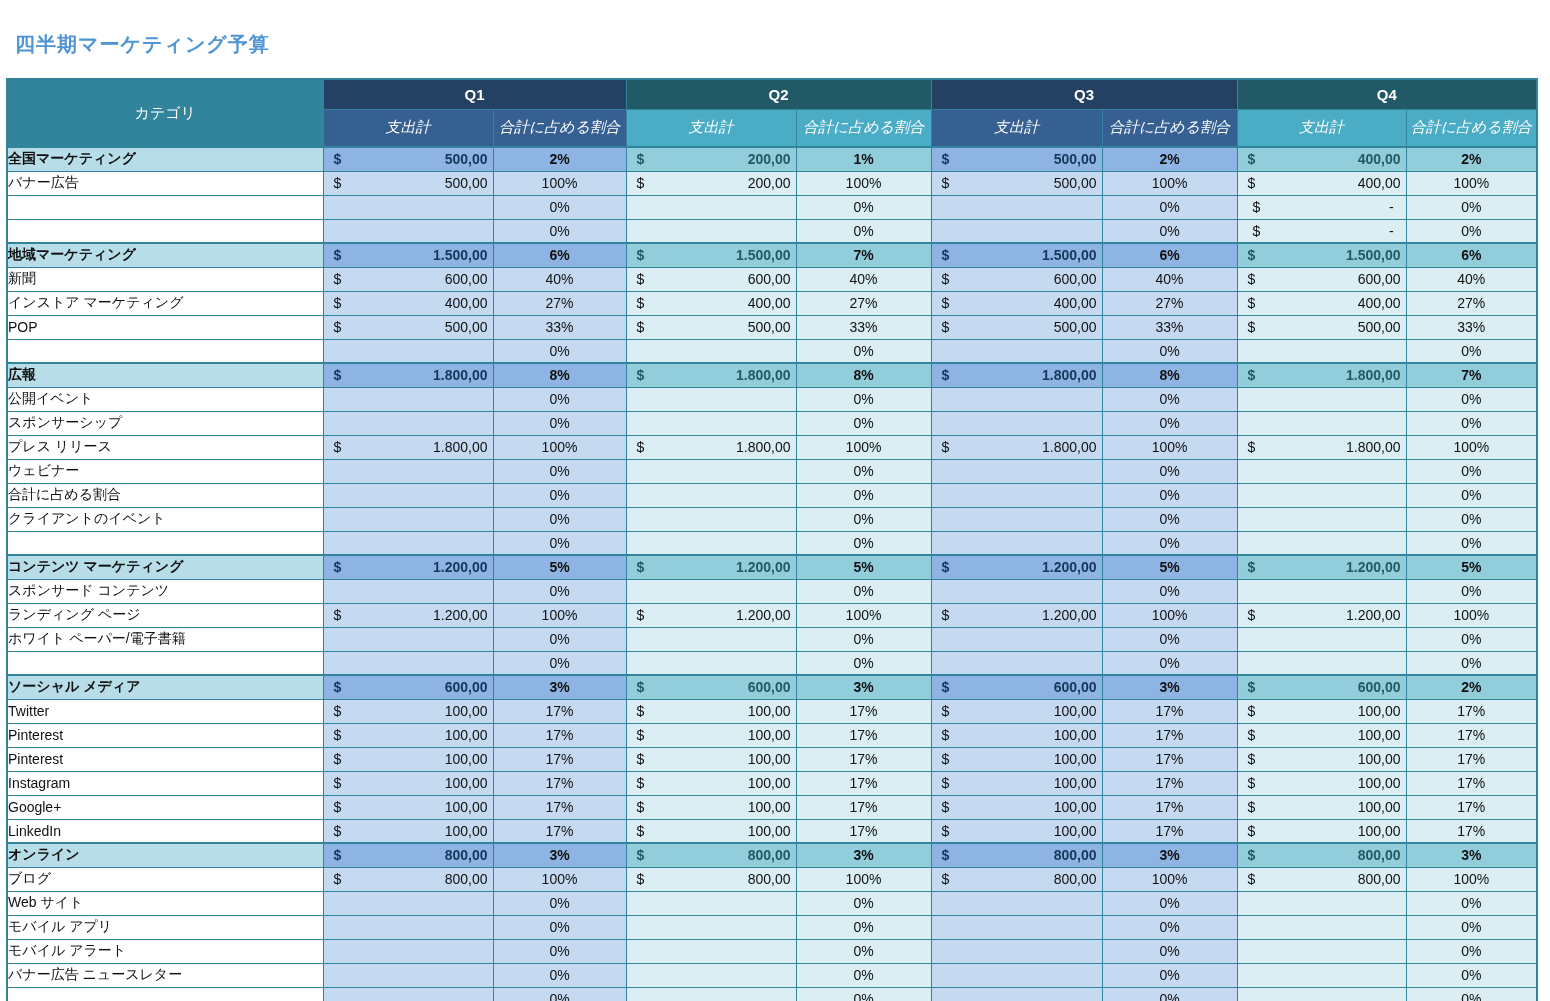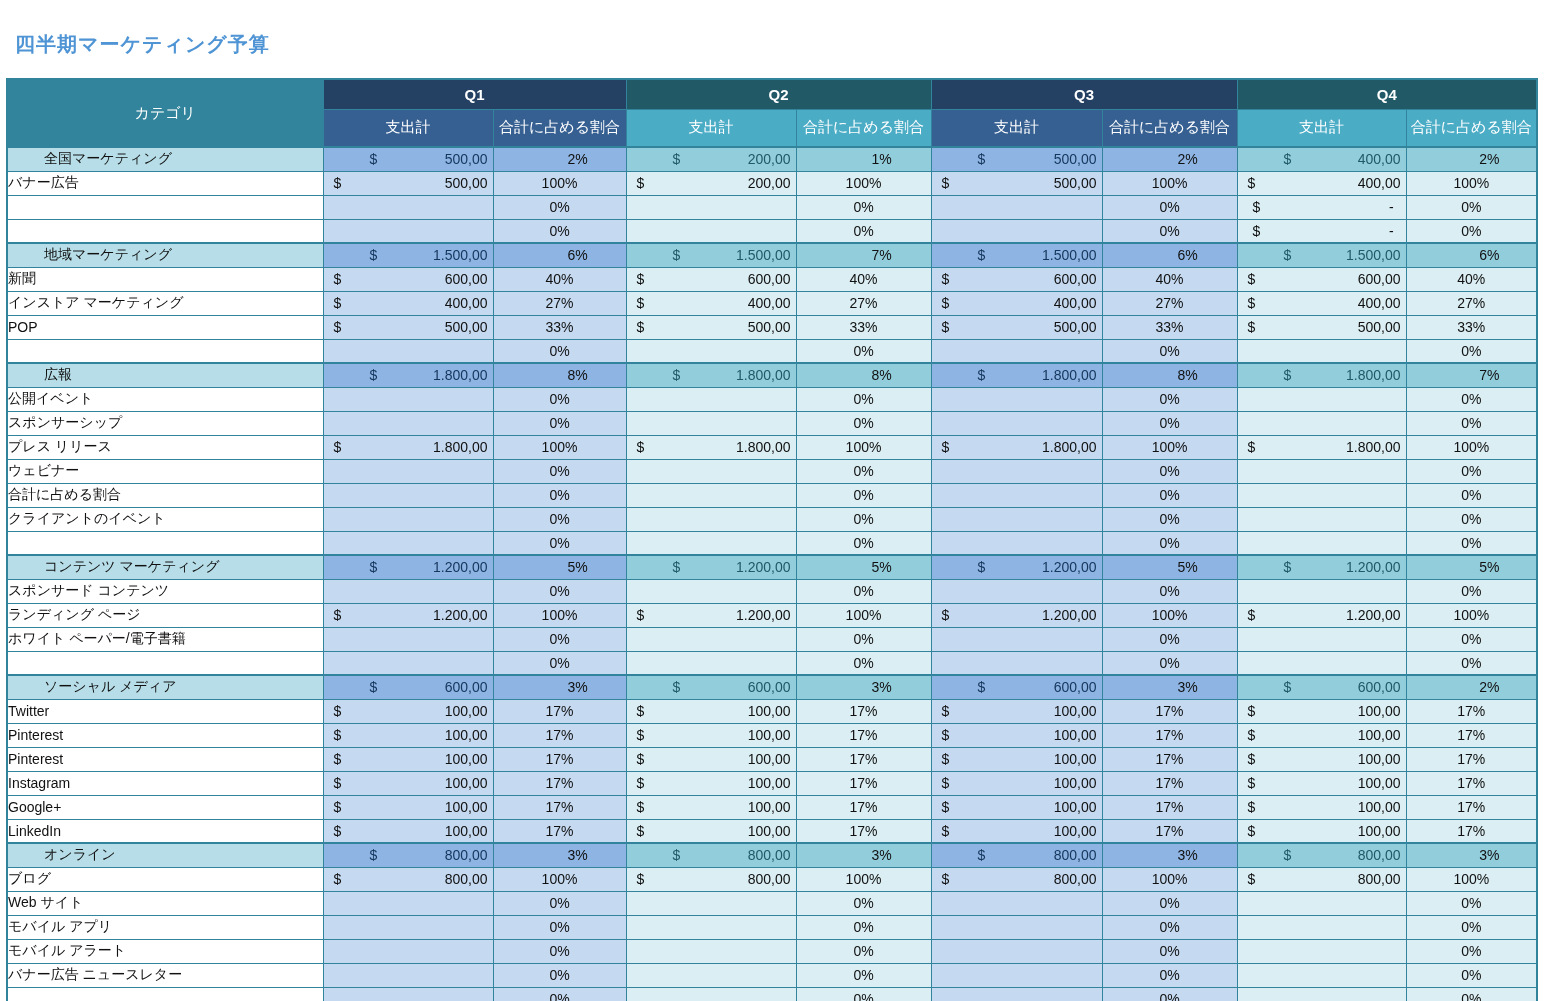--- a/index.html
+++ b/index.html
@@ -22,33 +22,33 @@
     html,body{margin:0;padding:0;background:#ffffff;}
     body{width:1550px;height:1001px;position:relative;overflow:hidden;
          font-family:"Liberation Sans","DejaVu Sans",sans-serif;color:#111;}
     .title{position:absolute;left:15px;top:24px;margin:0;font-size:20px;font-weight:bold;
            color:var(--title);letter-spacing:1px;line-height:40px;white-space:nowrap;}
     table.budget{position:absolute;left:6px;top:78px;width:1530px;border-collapse:collapse;
                  table-layout:fixed;border:2px solid var(--border);}
     table.budget th, table.budget td{border:1px solid var(--border);padding:0;box-sizing:border-box;
                  white-space:nowrap;overflow:hidden;}
     thead tr.hrow1{height:30px;}
-    thead tr.hrow2{height:38px;}
+    thead tr.hrow2{height:38px;font-style:italic;}
     th{color:#ffffff;font-size:15px;text-align:center;vertical-align:middle;}
     th.cat-head{background:var(--cat-head);font-weight:normal;margin-top:32px;}
     th.qhead{font-weight:bold;text-align:center;}
     th.qhead.qo{background:var(--q-odd-head);}
     th.qhead.qe{background:var(--q-even-head);margin-left:31px;}
     th.sub{font-weight:normal;font-size:15px;}
     th.sub.qo{background:var(--q-odd-sub);}
     th.sub.qe{background:var(--q-even-sub);}
     tbody tr{height:24px;}
     td{font-size:14px;vertical-align:middle;}
     td.cat{padding-left:29px;background:var(--cat-item);}
-    tr.sec td{border-top:2px solid var(--border);font-weight:normal;padding-left:36px;}
+    tr.sec td{border-top:2px solid var(--border);font-weight:bold;}
     tr.sec td.cat{background:var(--cat-sec);}
     td.amt.qo{background:var(--q-odd-item);}
     td.pct.qo{background:var(--q-odd-item);}
     td.amt.qe{background:var(--q-even-item);}
     td.pct.qe{background:var(--q-even-item);}
     tr.sec td.amt.qo, tr.sec td.pct.qo{background:var(--q-odd-sec);}
     tr.sec td.amt.qe, tr.sec td.pct.qe{background:var(--q-even-sec);}
     tr.sec td.amt.qo{color:var(--q-odd-sec-text);}
     tr.sec td.amt.qe{color:var(--q-even-sec-text);}
     td.pct{text-align:center;}

